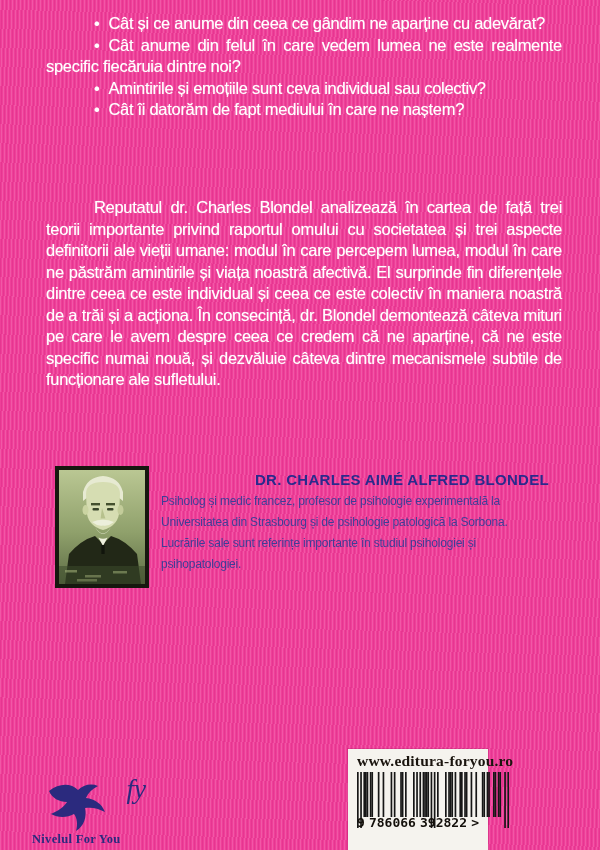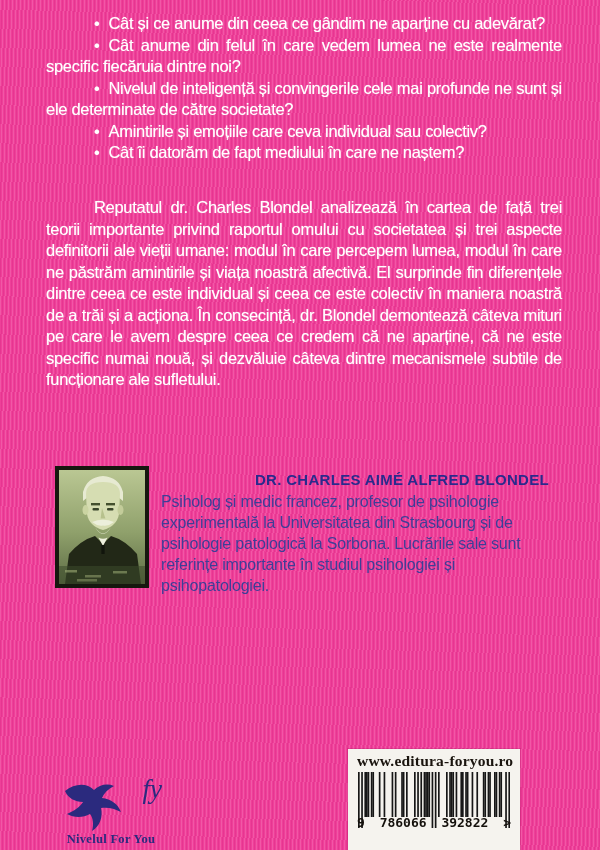--- a/index.html
+++ b/index.html
@@ -22,49 +22,48 @@
      margin:0;color:#ffffff;font-size:16.5px;line-height:21.5px;
      text-align:justify;text-indent:48px;letter-spacing:-0.3px;
      text-shadow:0 0 1px rgba(255,255,255,0.55);}
   .sec-author{position:absolute;top:466px;left:55px;width:494px;display:flex;gap:12px;}
   .photo-frame{flex:none;width:94px;height:122px;box-sizing:border-box;
      border:4px solid #17170f;background:#8fa06b;}
   .photo-frame svg{display:block;width:100%;height:100%;}
   .author-text{flex:1;min-width:0;}
   .author-name{margin:5px 0 3px;font-size:15px;font-weight:bold;color:#2a2a8c;
      letter-spacing:0.3px;text-align:right;}
-  .author-bio{margin:0;font-size:16px;line-height:21px;color:#3e3e97;
+  .author-bio{margin:0;font-size:12px;line-height:21px;color:#3e3e97;
      letter-spacing:-0.2px;text-align:left;}
-  .logo{position:absolute;left:48px;top:780px;width:126px;text-align:center;color:#2b2a7e;}
+  .logo{position:absolute;left:32px;top:780px;width:126px;color:#2b2a7e;}
   .logo-art{position:relative;width:102px;height:54px;margin:0 auto;}
   .logo-art svg{position:absolute;left:0;top:2px;}
   .fy{position:absolute;right:0;top:-6px;font-family:"Liberation Serif",serif;
      font-style:italic;font-size:27px;color:#2b2a7e;}
   .logo-name{font-family:"Liberation Serif",serif;font-size:12.5px;font-weight:600;
      color:#2b2a7e;letter-spacing:0.3px;margin-top:-2px;}
-  .barcode-box{position:absolute;left:348px;top:749px;width:172px;height:101px;
+  .barcode-box{position:absolute;left:348px;top:749px;width:140px;height:101px;
      box-sizing:border-box;background:#f5f3ee;padding:3px 9px 0 9px;text-align:center;
      box-shadow:0 0 0 1px rgba(120,0,60,0.15);}
   .site{font-family:"Liberation Serif",serif;font-size:15.5px;font-weight:600;
      color:#1a140e;letter-spacing:0.2px;white-space:nowrap;}
   .bars{display:block;width:152px;height:56px;margin:2px auto 0;fill:#161616;}
   .digits{position:relative;display:flex;justify-content:space-between;align-items:flex-end;
      margin-top:-13px;font-family:"DejaVu Sans Mono",monospace;font-size:13px;
      font-weight:600;color:#14100b;}
 </style>
 </head>
 <body>
 
 <div class="page">
 
   <section class="sec-questions">
     <p class="q"><span class="bullet">•</span><span>Cât și ce anume din ceea ce gândim ne aparține cu adevărat?</span></p>
     <p class="q"><span class="bullet">•</span><span>Cât anume din felul în care vedem lumea ne este realmente specific fiecăruia dintre noi?</span></p>
-    <p class="q"><span class="bullet">•</span><span>Nivelul de inteligență și convingerile cele mai profunde ne sunt și ele determinate de către societate?</span></p>
-    <p class="q"><span class="bullet">•</span><span>Amintirile și emoțiile care ceva individual sau colectiv?</span></p>
+    <p class="q"><span class="bullet">•</span><span>Amintirile și emoțiile sunt ceva individual sau colectiv?</span></p>
     <p class="q"><span class="bullet">•</span><span>Cât îi datorăm de fapt mediului în care ne naștem?</span></p>
   </section>
 
   <p class="sec-synopsis">Reputatul dr. Charles Blondel analizează în cartea de față trei teorii importante privind raportul omului cu societatea și trei aspecte definitorii ale vieții umane: modul în care percepem lumea, modul în care ne păstrăm amintirile și viața noastră afectivă. El surprinde fin diferențele dintre ceea ce este individual și ceea ce este colectiv în maniera noastră de a trăi și a acționa. În consecință, dr. Blondel demontează câteva mituri pe care le avem despre ceea ce credem că ne aparține, că ne este specific numai nouă, și dezvăluie câteva dintre mecanismele subtile de funcționare ale sufletului.</p>
 
   <section class="sec-author">
     <div class="photo-frame">
       <svg viewBox="0 0 86 114" preserveAspectRatio="none">
         <defs>
           <linearGradient id="pg" x1="0" y1="0" x2="0" y2="1">

